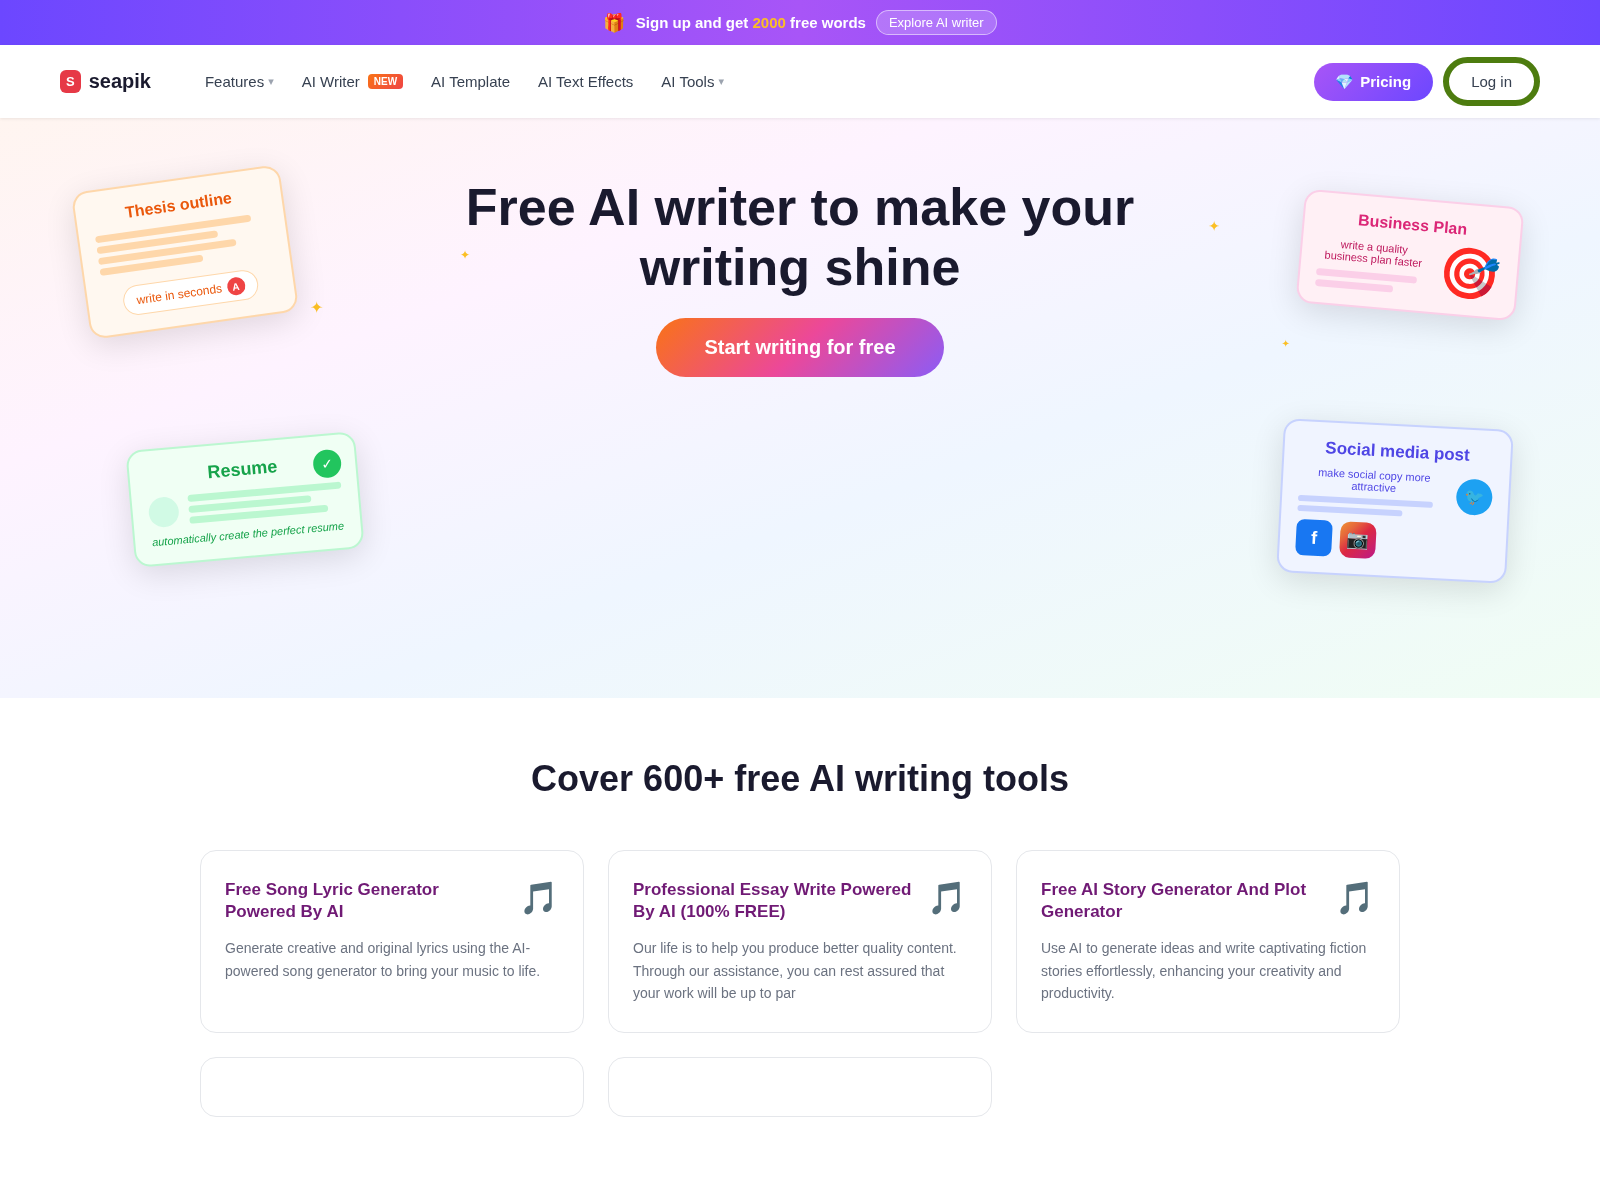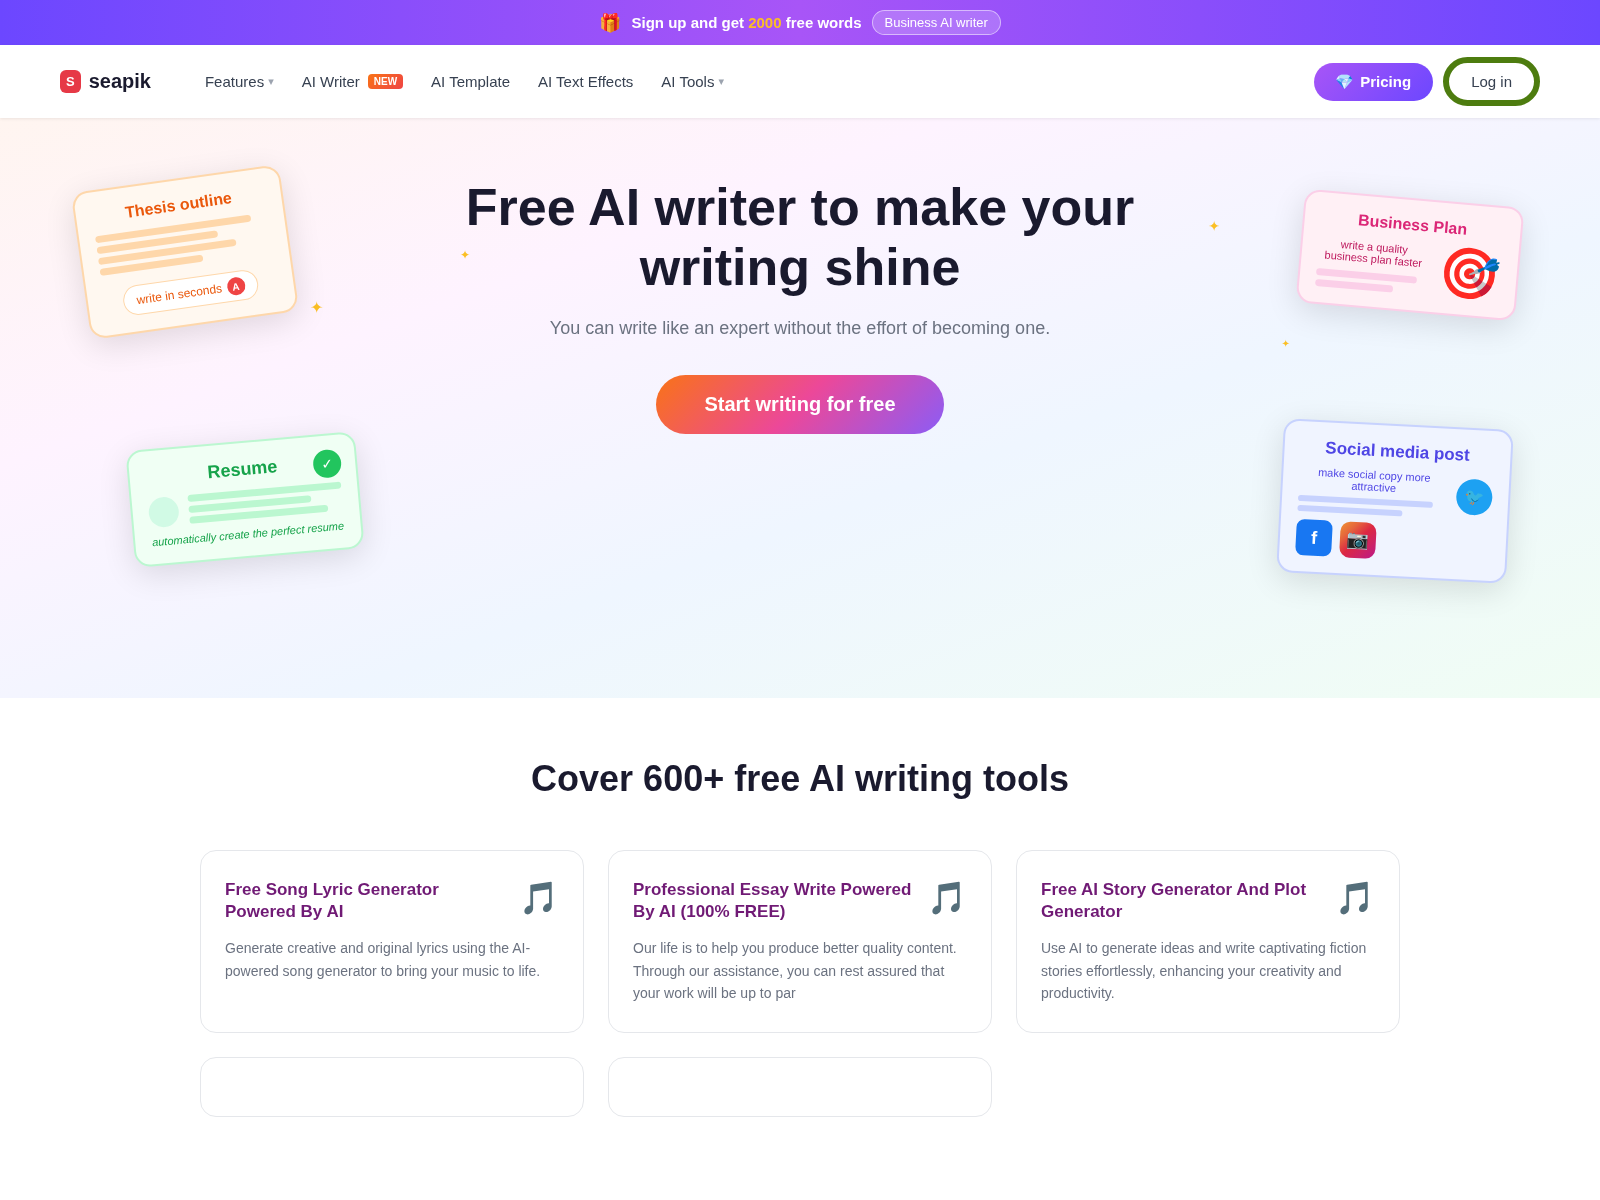--- a/index.html
+++ b/index.html
@@ -305,21 +305,21 @@
     }
   </style>
 </head>
 <body>
 
 <div class="top-banner">
   <span class="gift-icon">🎁</span>
   <span>
     <strong>Sign up and get <span class="highlight">2000</span> free words</strong>
   </span>
-  <button class="explore-btn">Business AI writer</button>
+  <button class="explore-btn">Explore AI writer</button>
 </div>
 
 <nav class="navbar">
   <a class="logo-area" href="#">
     <span class="logo-icon">S</span>
     <span class="logo-text">seapik</span>
   </a>
   <div class="nav-links">
     <a class="nav-link" href="#">
       <span>Features</span>
@@ -415,21 +415,20 @@
         <div class="tw-icon">🐦</div>
       </div>
     </div>
     <div class="social-icons">
       <div class="fb-icon">f</div>
       <div class="ig-icon">📷</div>
     </div>
   </div>
 
   <h1 class="hero-title">Free AI writer to make your writing shine</h1>
-  <p class="hero-subtitle">You can write like an expert without the effort of becoming one.</p>
   <button class="cta-btn">Start writing for free</button>
 </section>
 
 <section class="tools-section">
   <h2 class="tools-title">Cover 600+ free AI writing tools</h2>
 
   <div class="cards-grid">
 
     <div class="tool-card">
       <div class="tool-card-header">

